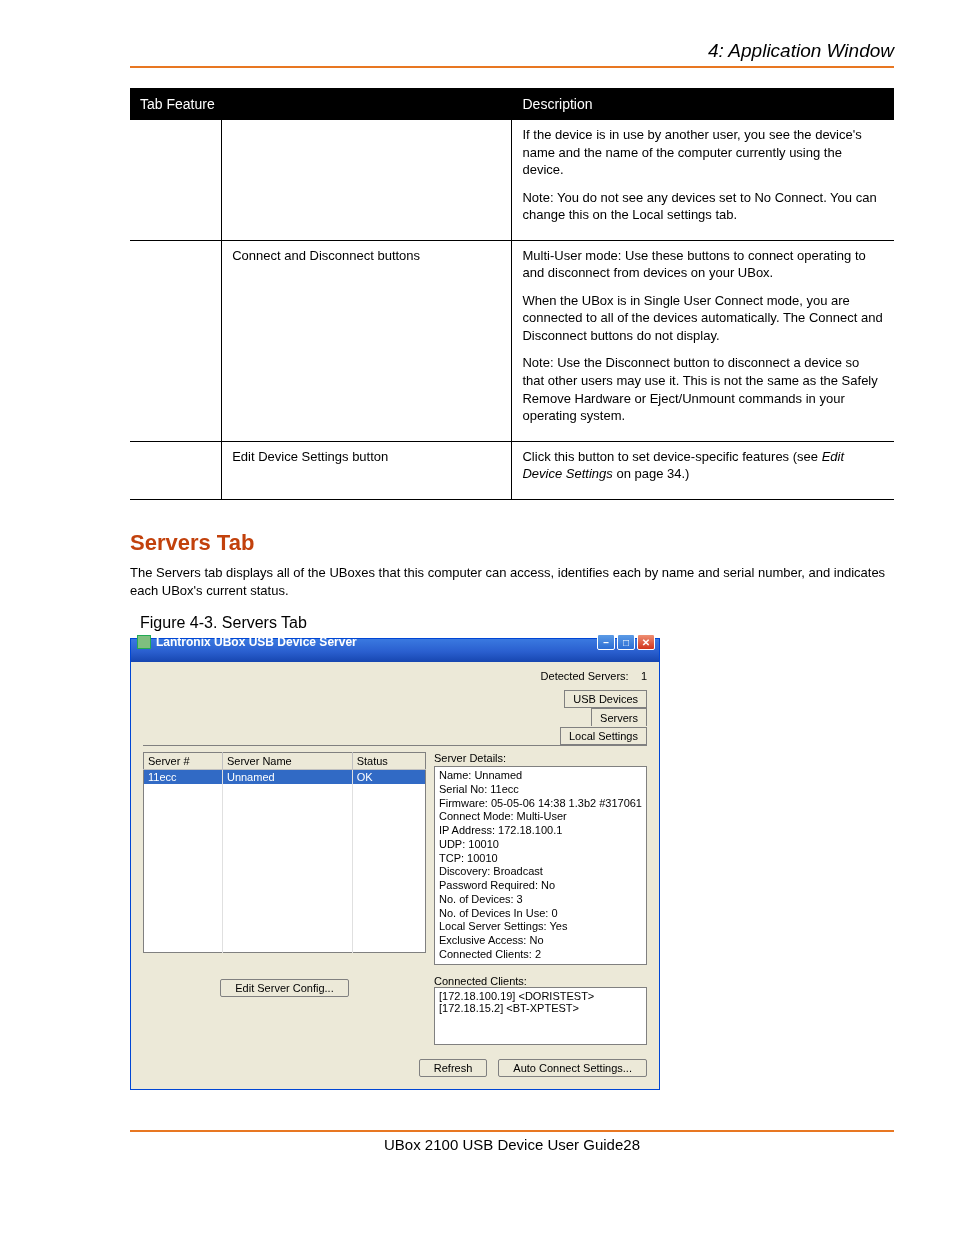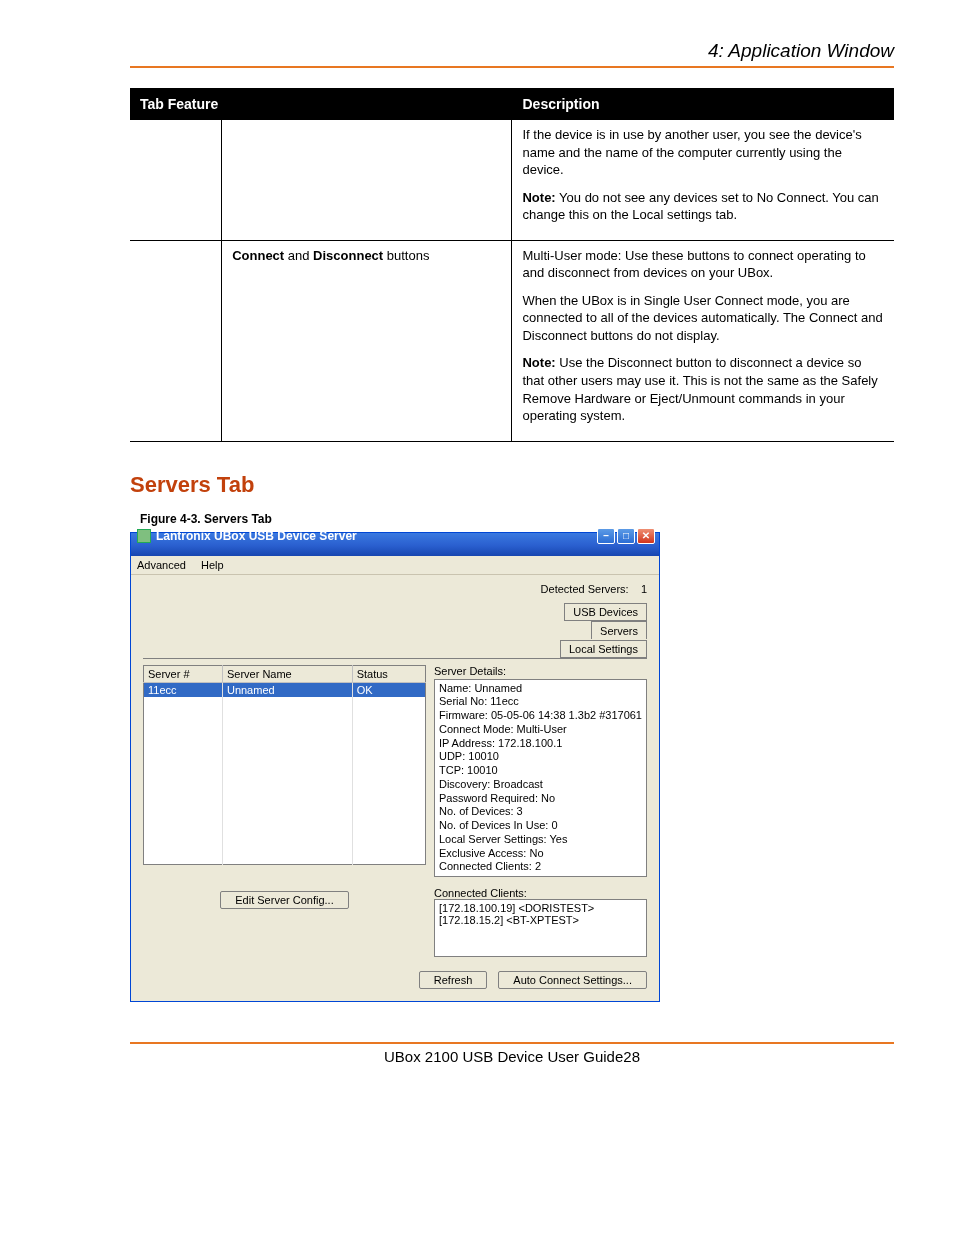--- a/index.html
+++ b/index.html
@@ -5,34 +5,34 @@
   * { box-sizing: border-box; margin: 0; padding: 0; }
   body { font-family: Arial, Helvetica, sans-serif; font-size: 12px; background: #fff; color: #000; width: 954px; }
   .page { padding: 40px 60px 20px 130px; }
 
   
   .doc-header { display:flex; justify-content:flex-end; font-style:italic; font-size:19px; color:#000; margin-bottom:4px; }
   .orange-rule { border:none; border-top:2px solid #e87722; margin-bottom:20px; }
 
   
   .ftable { width:100%; border-collapse:collapse; margin-bottom:30px; }
-  .ftable th { background:#000; color:#fff; font-weight:bold; text-align:left; padding:8px 10px; font-size:14px; }
+  .ftable th { background:#000; color:#fff; font-weight:normal; text-align:left; padding:8px 10px; font-size:14px; }
   .ftable th:first-child, .ftable td:first-child { border-right:1px solid #000; }
   .ftable th.col2, .ftable td.col2 { border-right:1px solid #000; }
   .ftable td { vertical-align:top; padding:6px 10px; border-bottom:1px solid #000; font-size:13px; }
   .ftable td.col1 { width:12%; }
   .ftable td.col2 { width:38%; }
   .ftable td.col3 { width:50%; }
   .ftable td p { margin-bottom:10px; line-height:1.35; }
-  .ftable td strong { font-weight:bold; }
+  .ftable td strong { font-weight:normal; }
 
   
   h2.section { font-size:22px; font-weight:bold; margin:18px 0 8px; color:#c2410c; font-family:Arial, Helvetica, sans-serif; }
   p.body { font-size:13px; line-height:1.4; margin-bottom:10px; }
-  p.figcap { font-size:12px; font-weight:bold; margin:14px 0 6px;padding-left:10px; }
+  p.figcap { font-size:16px; font-weight:normal; margin:14px 0 6px;padding-left:10px; }
 
   
   .xp-window { width:530px; margin:0 0 40px 0; border:1px solid #0046d5; background:#ece9d8; font-family:"Tahoma",Arial,sans-serif; font-size:11px; position:relative; }
   .titlebar { background:linear-gradient(to bottom,#3a79e0 0%,#2a5fcf 55%,#1746b0 100%); color:#fff; display:flex; align-items:center; padding:3px 4px 20px 6px; height:23px; }
   .titlebar .icon { width:14px; height:14px; margin-right:5px; display:inline-block; background:#7fbf7f; border:1px solid #2a5; }
   .titlebar .title { font-weight:bold; font-size:12px; flex:1; }
   .tb-btns { display:flex; gap:2px; }
   .tb-btn { width:18px; height:16px; border:1px solid #fff; border-radius:2px; display:flex; align-items:center; justify-content:center; font-size:10px; font-weight:bold; font-family:Arial; }
   .tb-min { background:linear-gradient(to bottom,#5c9be6,#2b6dd4); color:#fff; }
   .tb-max { background:linear-gradient(to bottom,#5c9be6,#2b6dd4); color:#fff; }
@@ -108,39 +108,45 @@
           <td class="col1"></td>
           <td class="col2">
             <p><strong>Connect</strong> and <strong>Disconnect</strong> buttons</p>
           </td>
           <td class="col3">
             <p>Multi-User mode: Use these buttons to connect operating to and disconnect from devices on your UBox.</p>
             <p>When the UBox is in Single User Connect mode, you are connected to all of the devices automatically. The Connect and Disconnect buttons do not display.</p>
             <p><strong>Note:</strong> Use the Disconnect button to disconnect a device so that other users may use it. This is not the same as the Safely Remove Hardware or Eject/Unmount commands in your operating system.</p>
           </td>
         </tr>
+        <tr>
+          <td class="col1"></td>
+          <td class="col2">
+            <p><strong>Edit Device Settings</strong> button</p>
+          </td>
+          <td class="col3">
+            <p>Click this button to set device-specific features (see <em>Edit Device Settings</em> on page 34.)</p>
+          </td>
+        </tr>
       </tbody>
 </table>
 
 <h2 class="section">Servers Tab</h2>
+<p class="body">The Servers tab displays all of the UBoxes that this computer can access, identifies each by name and serial number, and indicates each UBox's current status.</p>
 <p class="figcap">Figure 4-3. Servers Tab</p>
 
 <div class="xp-window">
   <div class="titlebar">
     <span class="icon"></span>
     <span class="title">Lantronix UBox USB Device Server</span>
     <div class="tb-btns">
       <div class="tb-btn tb-min">–</div>
       <div class="tb-btn tb-max">□</div>
       <div class="tb-btn tb-close">✕</div>
     </div>
-  </div>
-  <div class="menubar">
-    <span>Advanced</span>
-    <span>Help</span>
   </div>
   <div class="client">
     <div class="detected">
       <span>Detected Servers:</span>&nbsp;&nbsp;&nbsp;
       <span>1</span>
     </div>
     <div class="tabs">
       <div class="tab inactive">USB Devices</div>
       <div class="tab active">Servers</div>
       <div class="tab inactive">Local Settings</div>

